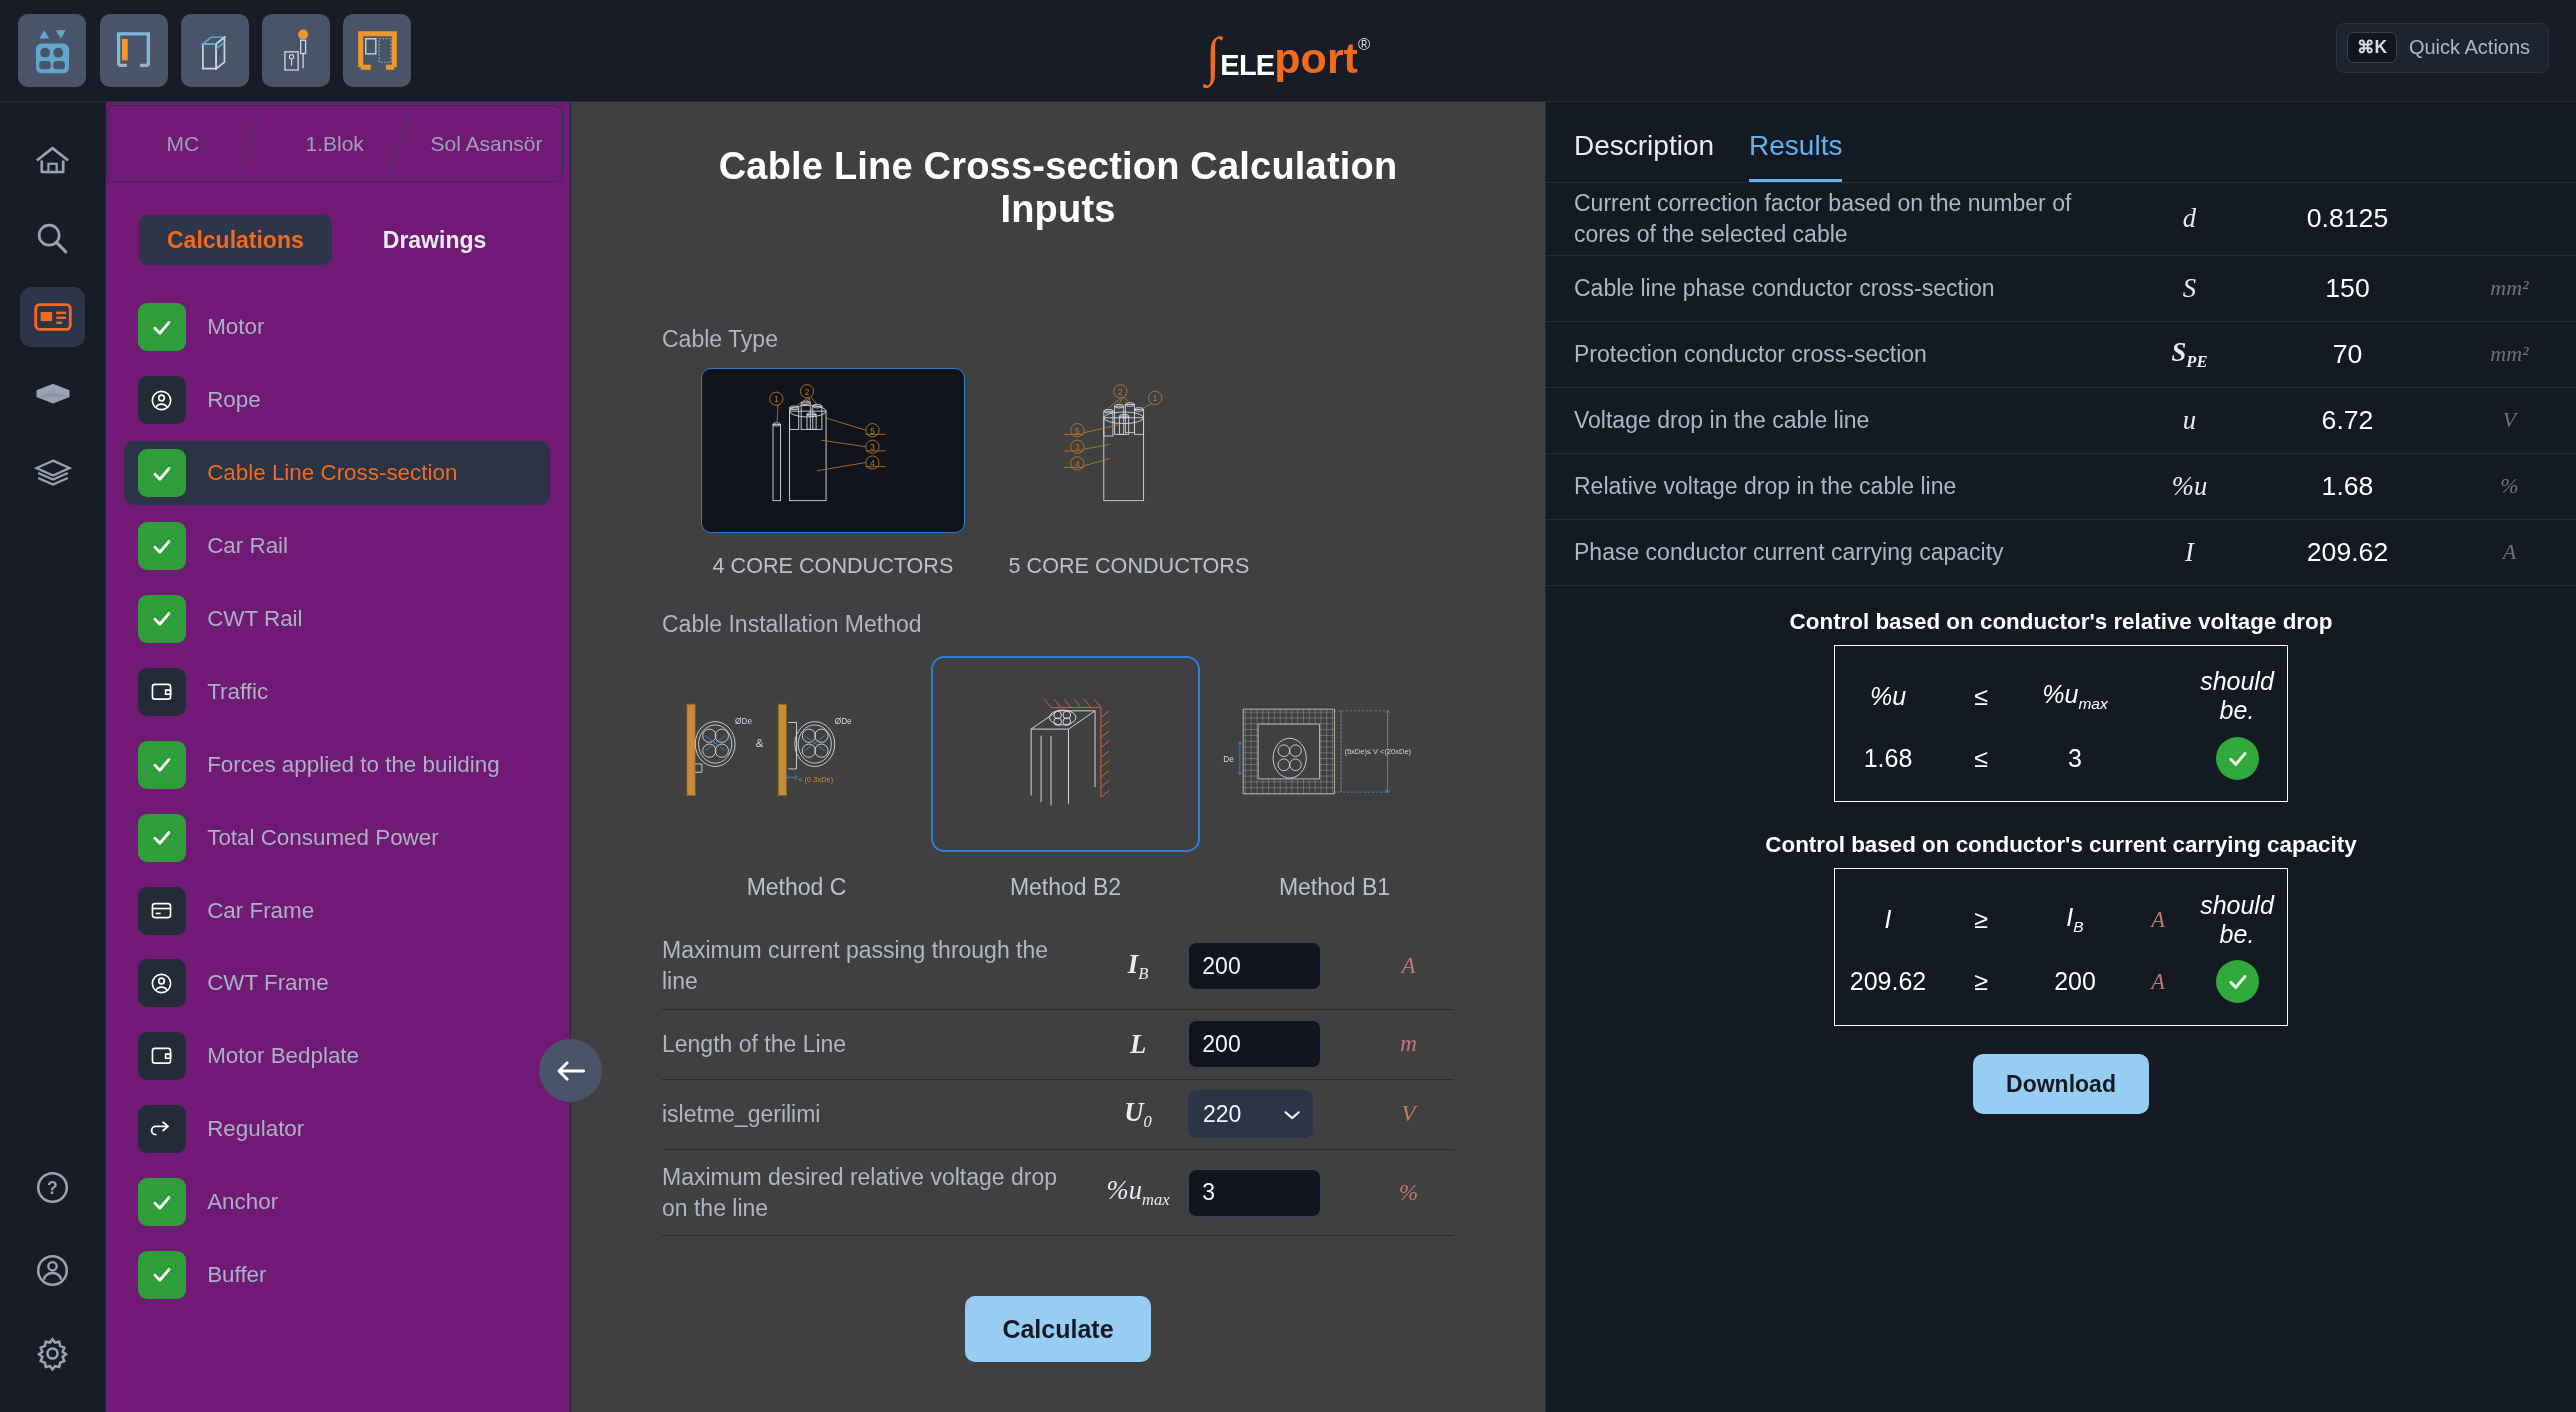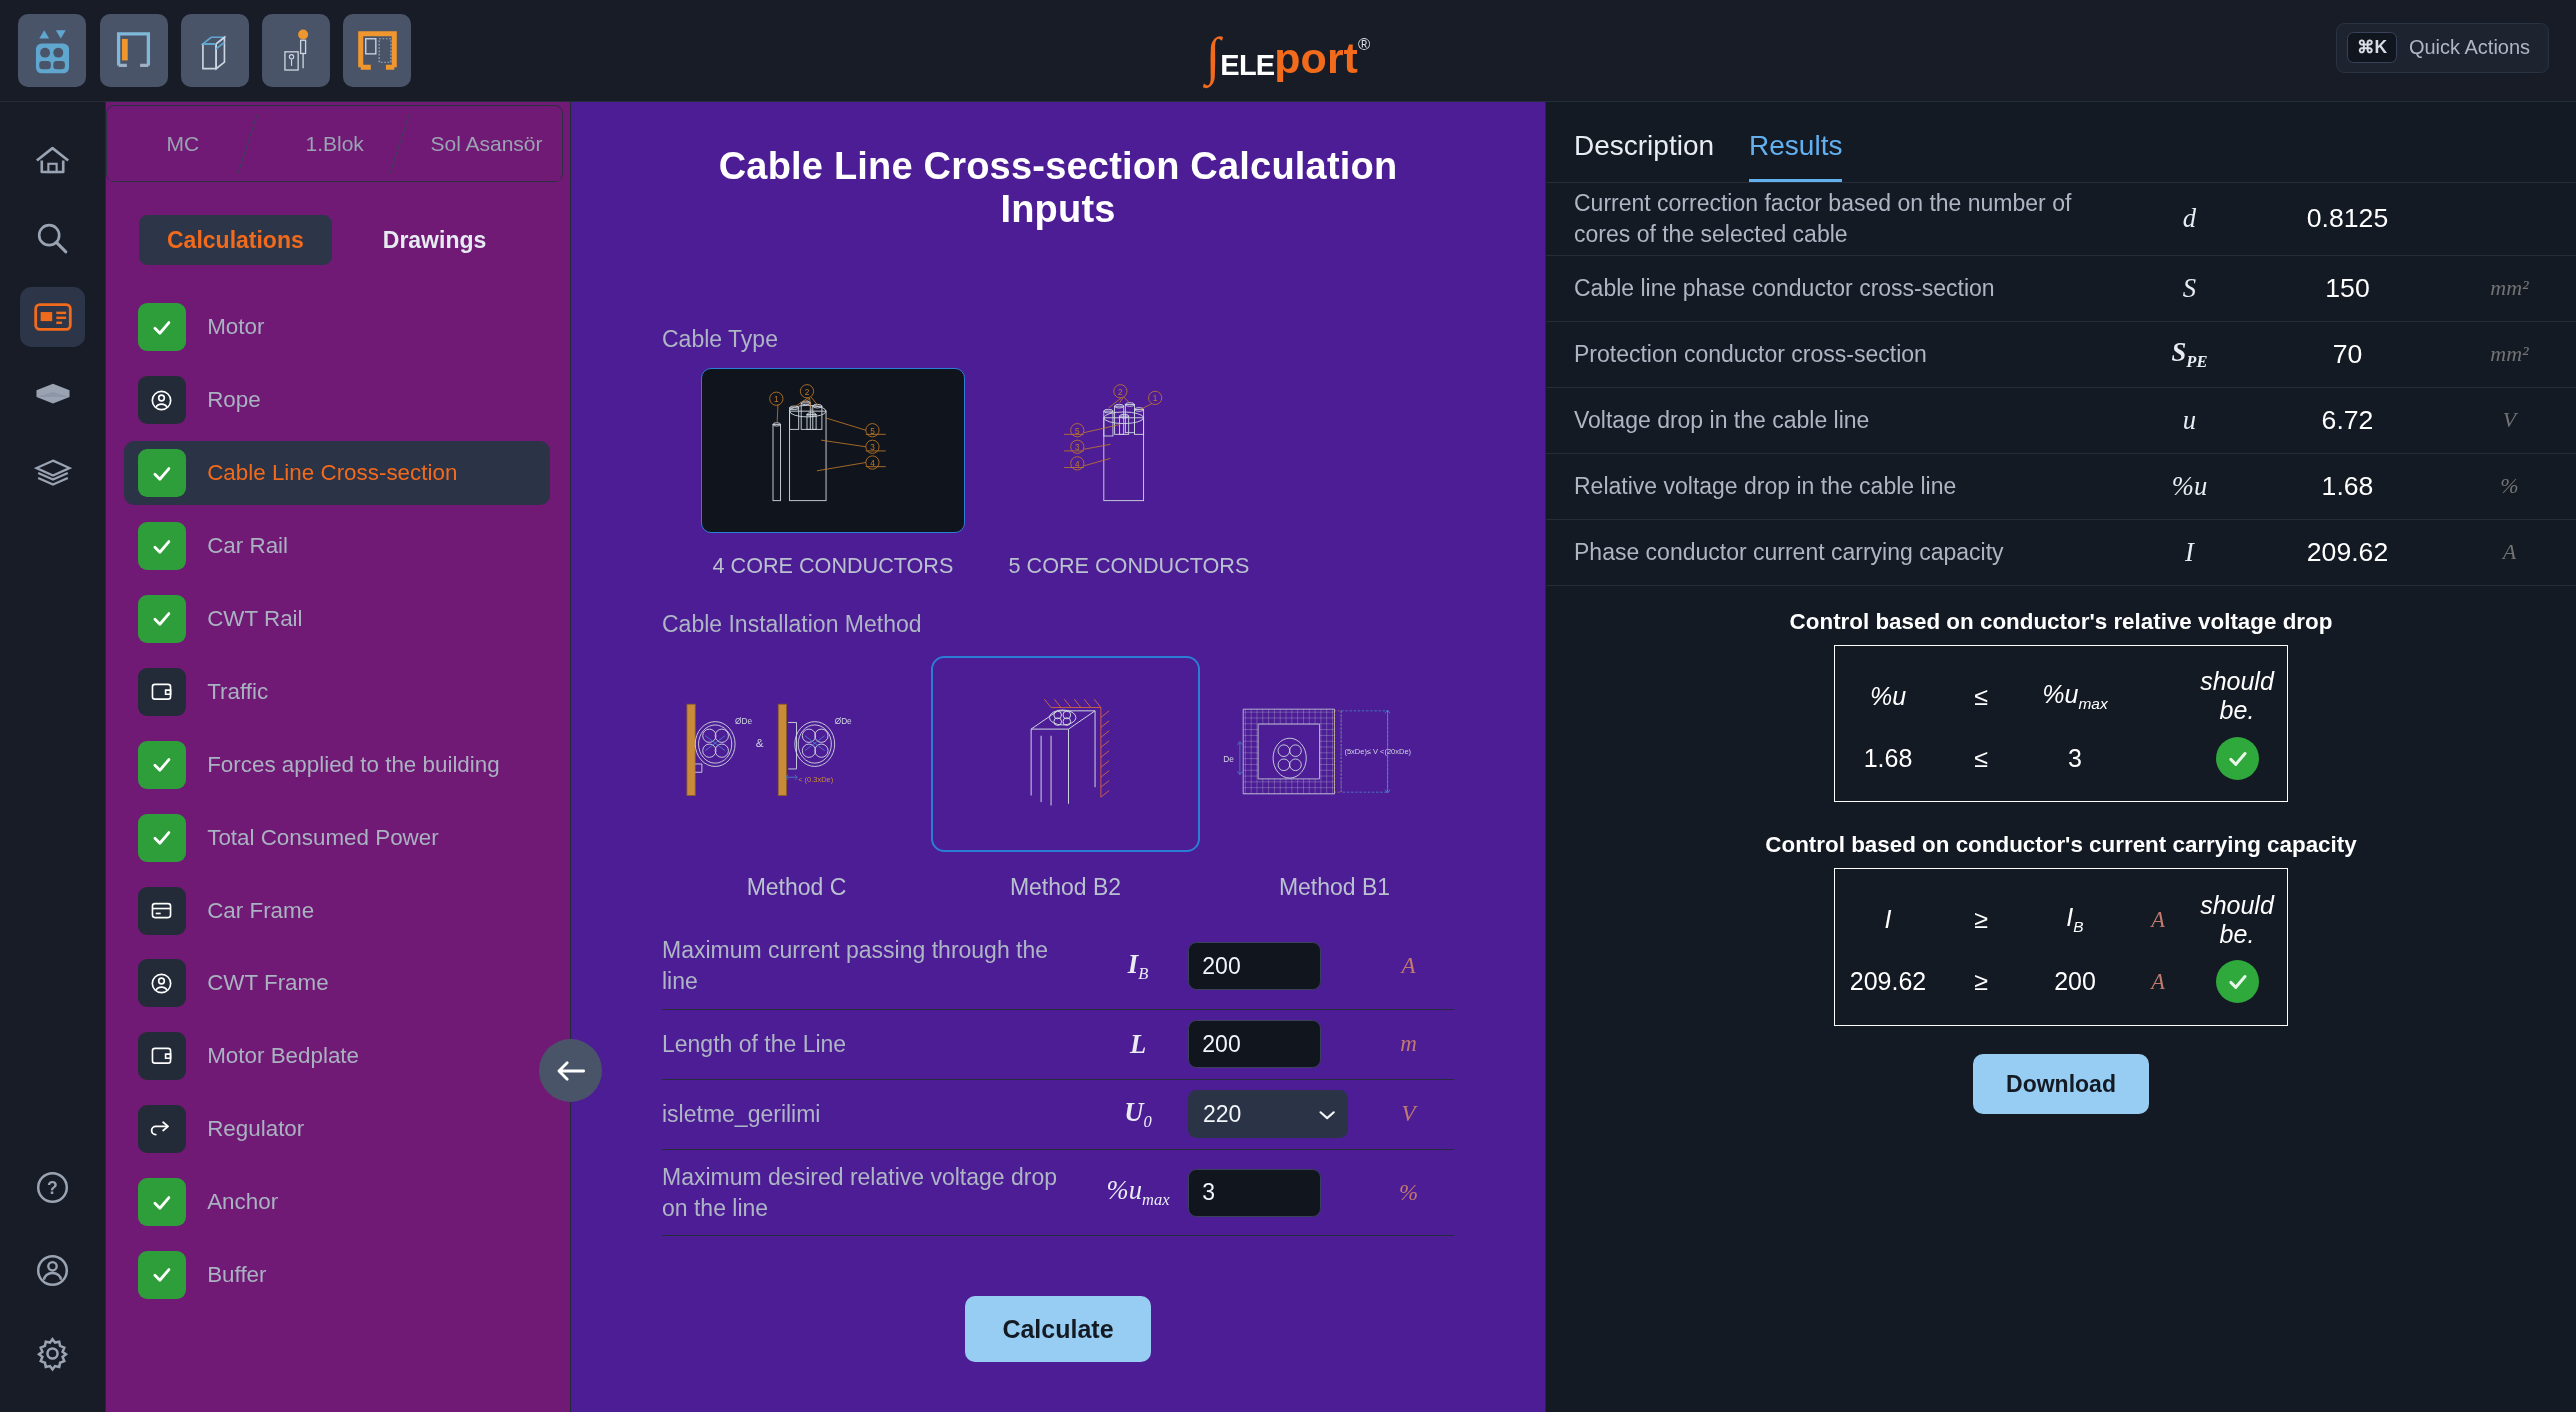--- a/index.html
+++ b/index.html
@@ -110,21 +110,21 @@
 
   
   .collapse-btn {
     position:absolute; right:-32px; top:937px; z-index:30;
     width:63px; height:63px; border-radius:50%; background:#4a5468;
     display:flex; align-items:center; justify-content:center; cursor:pointer;
   }
 
   
   .center {
-    flex:1 1 auto; background:#4c1d95; position:relative;
+    flex:1 1 auto; background:#404040; position:relative;
     border-right:0.8px solid #222a37; padding:0 0 0 0; overflow:hidden;
   }
   .center-inner { padding:43px 91px 0 91px; }
   .page-title {
     text-align:center; font-size:38px; font-weight:bold; color:#fff;
     letter-spacing:0.2px; margin-bottom:75px;
   }
   .field-row {
     display:flex; align-items:center; min-height:70px;
     border-bottom:0.8px solid #252d3b;
@@ -133,21 +133,21 @@
   .field-sym { flex:0 0 100px; text-align:center; font-size:26.6px; color:#e9edf3; }
   .field-ctl { flex:0 0 175px; display:flex; justify-content:flex-start; }
   .field-unit { flex:0 0 91px; text-align:center; font-size:23px; color:#c07a6e; font-family:"Liberation Serif", serif; font-style:italic; }
 
   .txtinput {
     width:133px; height:48px; background:#10151e; border:0.8px solid #39425a;
     border-radius:8.3px; color:#f2f5f9; font-size:23px;
     font-family:"Liberation Sans", sans-serif; padding:0 13.3px;
   }
   .selectbox {
-    width:160px; height:48px; background:#2b3446; border:none;
+    width:125px; height:48px; background:#2b3446; border:none;
     border-radius:8.3px; color:#f2f5f9; font-size:23px;
     display:flex; align-items:center; justify-content:space-between;
     padding:0 11.6px 0 15px; cursor:pointer; overflow:hidden; white-space:nowrap;
   }
   .selectbox.standard { width:125px; padding:0 8.3px 0 11.6px; }
 
   .section-label { font-size:23px; color:#aeb6c4; padding:20px 0 6.6px 0; }
 
   .cards { display:flex; gap:0; margin-top:8.3px; }
   .card-col { width:266px; display:flex; flex-direction:column; align-items:center; }

